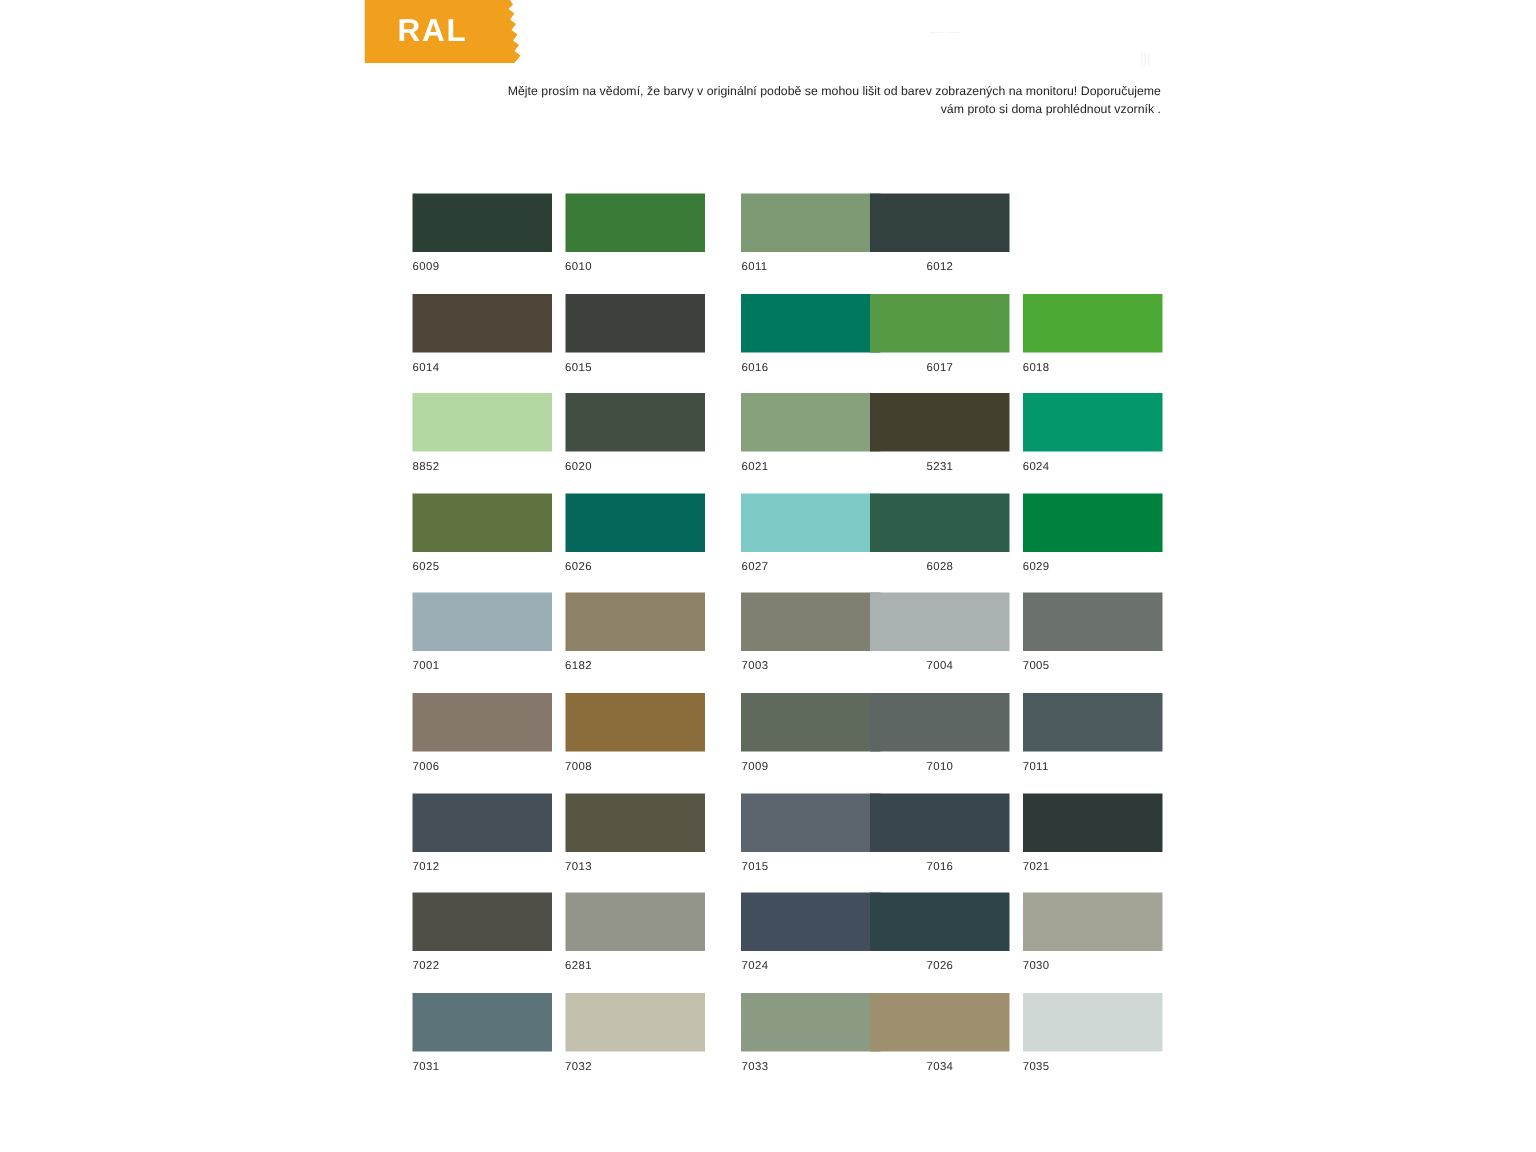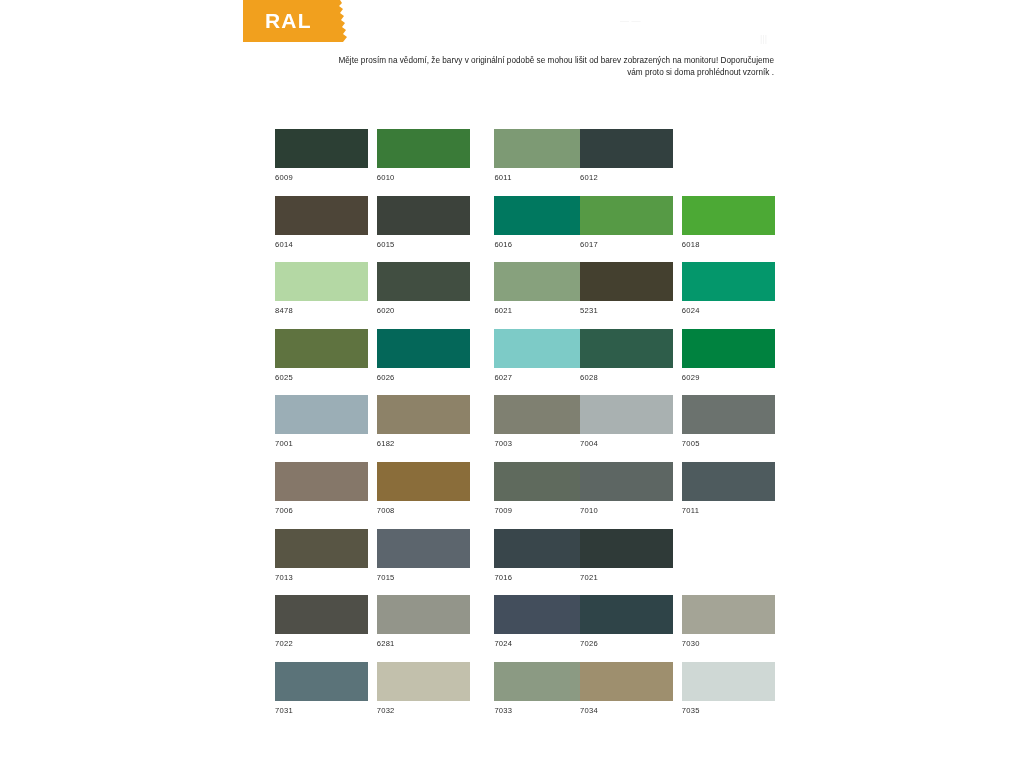--- a/index.html
+++ b/index.html
@@ -107,21 +107,21 @@
     width: 500px;
   }
   .swatch-cell {
     position: absolute;
     top: 16px;
     width: 93px;
   }
   .swatch-cell:nth-child(1) { left: 0px; }
   .swatch-cell:nth-child(2) { left: 101.7px; }
   .swatch-cell:nth-child(3) { left: 203.4px; margin-left: 16px; }
-  .swatch-cell:nth-child(4) { left: 305.1px; }
+  .swatch-cell:nth-child(4) { left: 305.1px; text-align: center; }
   .swatch-cell:nth-child(5) { left: 406.8px; }
 
   .swatch-chip {
     width: 93px;
     height: 39px;
     display: block;
   }
   .swatch-label {
     display: block;
     margin-top: 5px;
@@ -192,21 +192,21 @@
           <span class="swatch-label">6017</span>
         </div>
         <div class="swatch-cell">
           <div class="swatch-chip" style="background-color: rgb(76, 169, 53);"></div>
           <span class="swatch-label">6018</span>
         </div>
       </div>
       <div class="swatch-row">
         <div class="swatch-cell">
           <div class="swatch-chip" style="background-color: rgb(180, 216, 164);"></div>
-          <span class="swatch-label">8478</span>
+          <span class="swatch-label">8852</span>
         </div>
         <div class="swatch-cell">
           <div class="swatch-chip" style="background-color: rgb(65, 78, 65);"></div>
           <span class="swatch-label">6020</span>
         </div>
         <div class="swatch-cell">
           <div class="swatch-chip" style="background-color: rgb(135, 161, 125);"></div>
           <span class="swatch-label">6021</span>
         </div>
         <div class="swatch-cell">
@@ -279,20 +279,24 @@
           <div class="swatch-chip" style="background-color: rgb(93, 102, 99);"></div>
           <span class="swatch-label">7010</span>
         </div>
         <div class="swatch-cell">
           <div class="swatch-chip" style="background-color: rgb(78, 91, 94);"></div>
           <span class="swatch-label">7011</span>
         </div>
       </div>
       <div class="swatch-row">
         <div class="swatch-cell">
+          <div class="swatch-chip" style="background-color: rgb(69, 79, 87);"></div>
+          <span class="swatch-label">7012</span>
+        </div>
+        <div class="swatch-cell">
           <div class="swatch-chip" style="background-color: rgb(88, 85, 68);"></div>
           <span class="swatch-label">7013</span>
         </div>
         <div class="swatch-cell">
           <div class="swatch-chip" style="background-color: rgb(92, 101, 109);"></div>
           <span class="swatch-label">7015</span>
         </div>
         <div class="swatch-cell">
           <div class="swatch-chip" style="background-color: rgb(57, 70, 75);"></div>
           <span class="swatch-label">7016</span>

